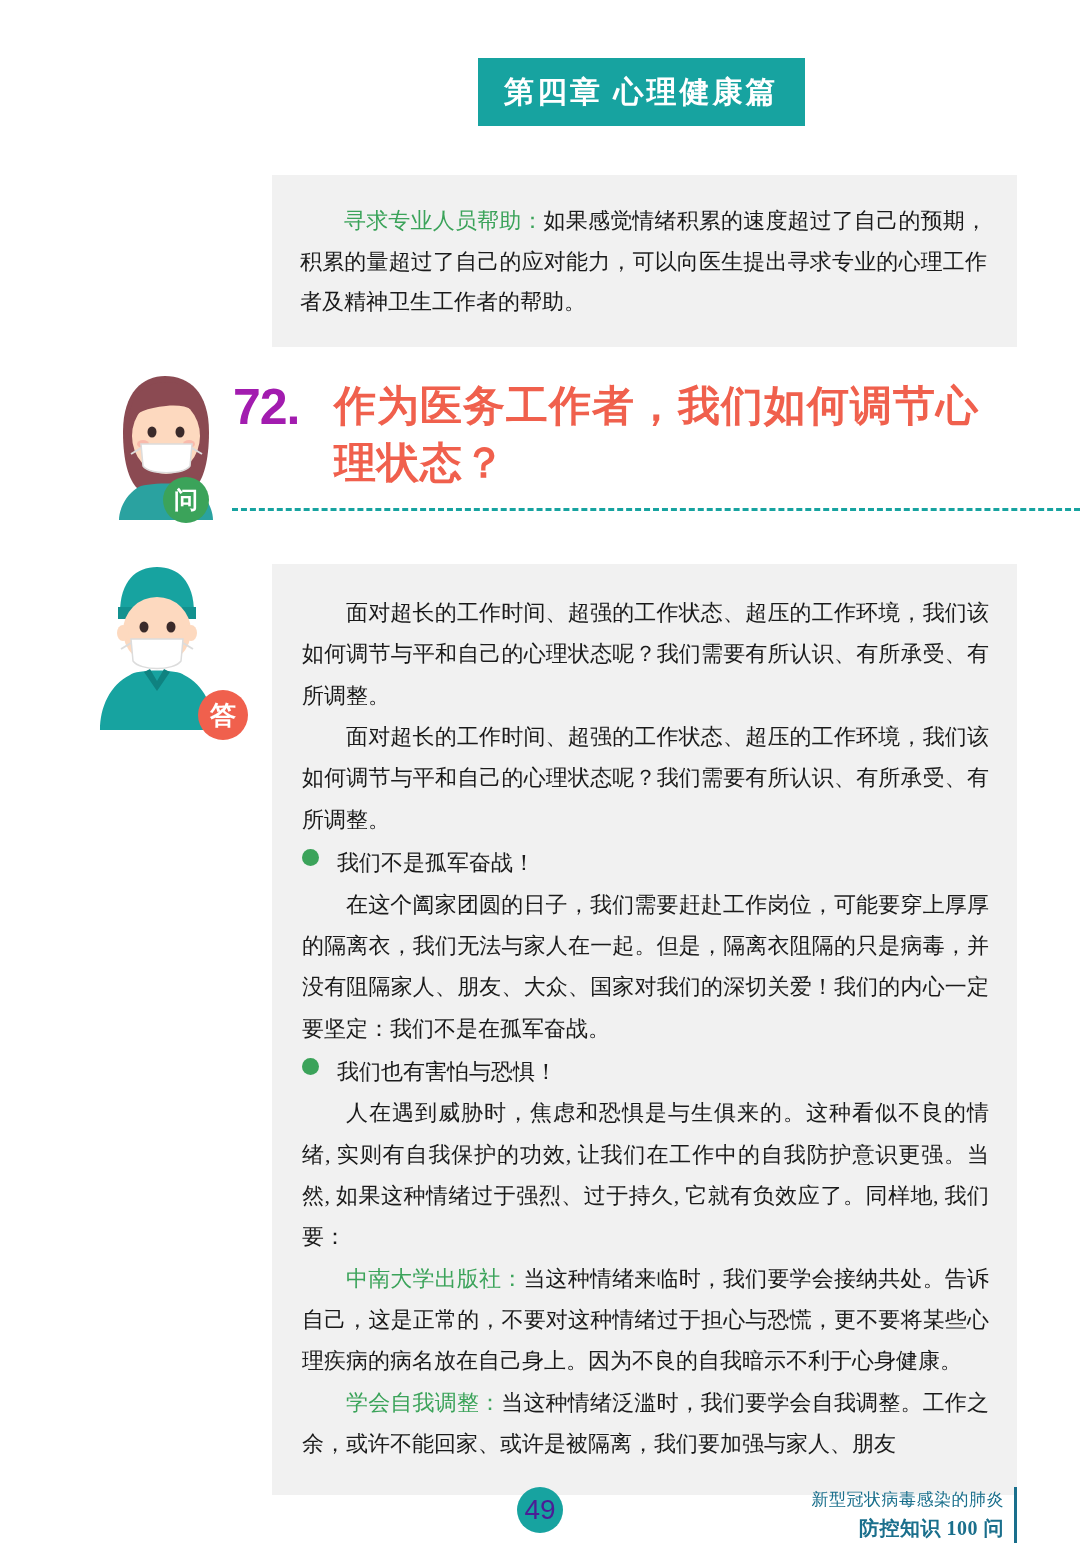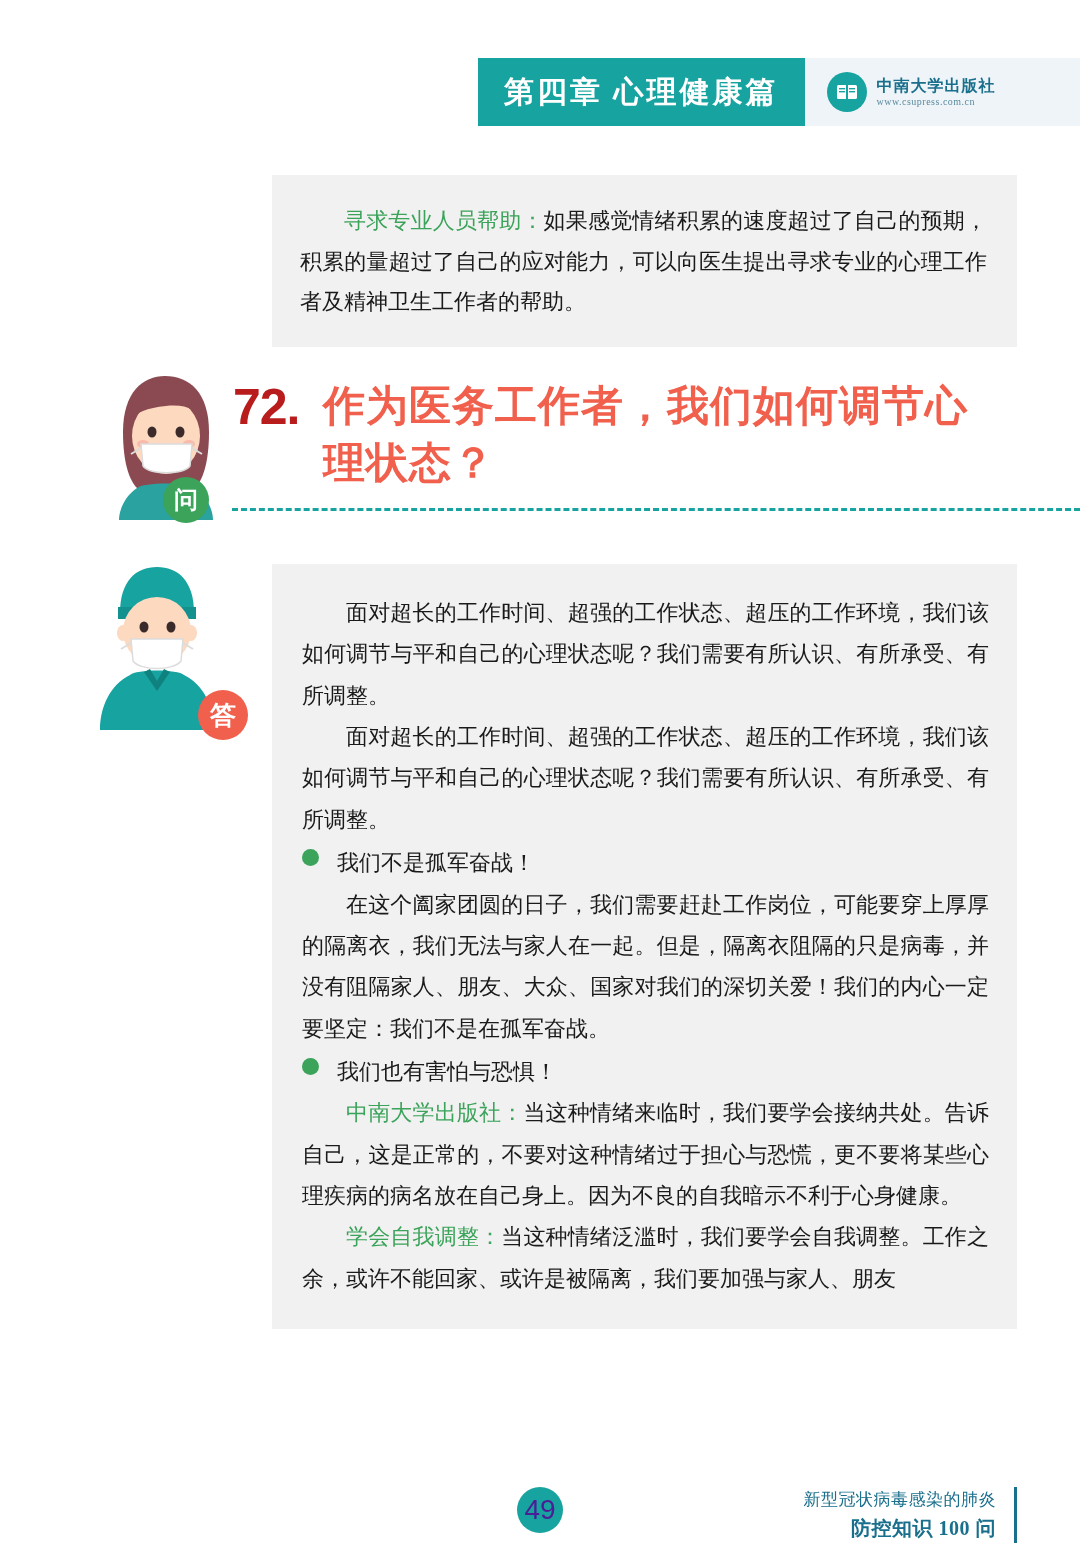--- a/index.html
+++ b/index.html
@@ -117,27 +117,27 @@
     justify-content: center;
     font-family: "Liberation Serif", serif;
     z-index: 5;
   }
   .q-number {
     position: absolute;
     left: 233px;
     top: 378px;
     font-size: 50px;
     font-weight: bold;
-    color: #b91c1c;
+    color: #a21caf;
     font-family: "Liberation Sans", sans-serif;
     letter-spacing: -1px;
   }
   .q-title {
     position: absolute;
-    left: 323px;
+    left: 334px;
     top: 378px;
     width: 650px;
     font-size: 42px;
     font-weight: bold;
     color: #f0604d;
     line-height: 1.35;
     font-family: "Liberation Sans", sans-serif;
     letter-spacing: 1px;
   }
   .q-divider {
@@ -230,57 +230,41 @@
     justify-content: center;
     font-family: "Liberation Sans", sans-serif;
   }
   .footer-right {
     position: absolute;
     right: 63px;
     top: 1487px;
     text-align: right;
     line-height: 1.5;
     border-right: 3px solid #1a6f8c;
-    padding-right: 18px;
+    padding-right: 10px;
   }
   .footer-line1 {
     font-size: 17px;
     color: #1a6f8c;
     font-family: "Liberation Serif", serif;
     letter-spacing: 0.5px;
   }
   .footer-line2 {
     font-size: 20px;
     color: #1a6f8c;
     font-weight: bold;
     font-family: "Liberation Serif", serif;
     letter-spacing: 0.5px;
   }
 </style>
 </head>
 <body>
 
 <div class="header">
   <div class="header-title">第四章 心理健康篇</div>
-  <div class="header-pub">
-    <div class="pub-seal">
-      <svg width="26" height="26" viewBox="0 0 26 26">
-        <rect x="3" y="6" width="20" height="14" rx="1.5" fill="#ffffff"></rect>
-        <rect x="12" y="6" width="2" height="14" fill="#17a3a0"></rect>
-        <rect x="5" y="9" width="6" height="1.4" fill="#17a3a0"></rect>
-        <rect x="5" y="12" width="6" height="1.4" fill="#17a3a0"></rect>
-        <rect x="15" y="9" width="6" height="1.4" fill="#17a3a0"></rect>
-        <rect x="15" y="12" width="6" height="1.4" fill="#17a3a0"></rect>
-      </svg>
-    </div>
-    <div class="pub-text">
-      <div class="pub-name">中南大学出版社</div>
-      <div class="pub-url">www.csupress.com.cn</div>
-    </div>
-  </div>
 </div>
 
 <div class="note-box">
   <div class="note-text">
     <span class="green-lead">寻求专业人员帮助：</span><span>如果感觉情绪积累的速度超过了自己的预期，积累的量超过了自己的应对能力，可以向医生提出寻求专业的心理工作者及精神卫生工作者的帮助。</span>
   </div>
 </div>
 
 <div class="q-avatar">
   <svg width="125" height="150" viewBox="0 0 125 150">
@@ -340,20 +324,21 @@
     <span class="bullet-text">我们不是孤军奋战！</span>
   </div>
 
   <p class="a-para">在这个阖家团圆的日子，我们需要赶赴工作岗位，可能要穿上厚厚的隔离衣，我们无法与家人在一起。但是，隔离衣阻隔的只是病毒，并没有阻隔家人、朋友、大众、国家对我们的深切关爱！我们的内心一定要坚定：我们不是在孤军奋战。</p>
 
   <div class="bullet-row">
     <span class="bullet-dot"></span>
     <span class="bullet-text">我们也有害怕与恐惧！</span>
   </div>
 
+  <p class="a-para">人在遇到威胁时，焦虑和恐惧是与生俱来的。这种看似不良的情绪, 实则有自我保护的功效, 让我们在工作中的自我防护意识更强。当然, 如果这种情绪过于强烈、过于持久, 它就有负效应了。同样地, 我们要：</p>
 
   <p class="a-para">
     <span class="green-lead">中南大学出版社：</span><span>当这种情绪来临时，我们要学会接纳共处。告诉自己，这是正常的，不要对这种情绪过于担心与恐慌，更不要将某些心理疾病的病名放在自己身上。因为不良的自我暗示不利于心身健康。</span>
   </p>
 
   <p class="a-para">
     <span class="green-lead">学会自我调整：</span><span>当这种情绪泛滥时，我们要学会自我调整。工作之余，或许不能回家、或许是被隔离，我们要加强与家人、朋友</span>
   </p>
 </div>
 

